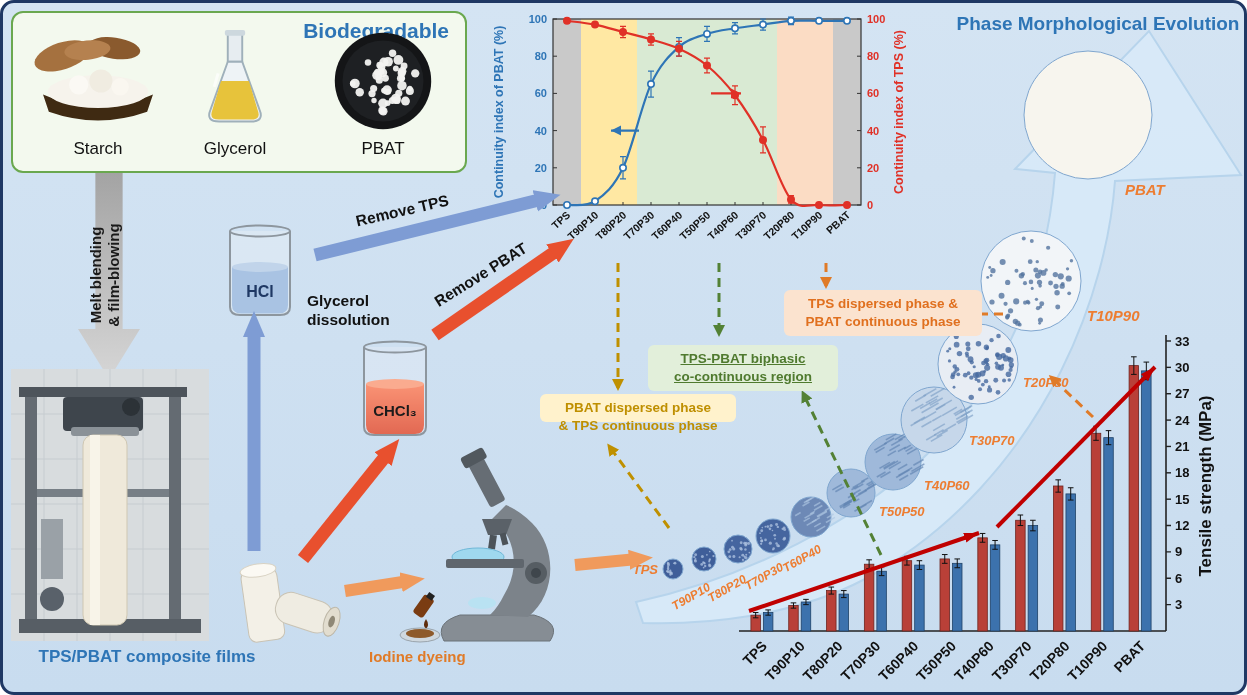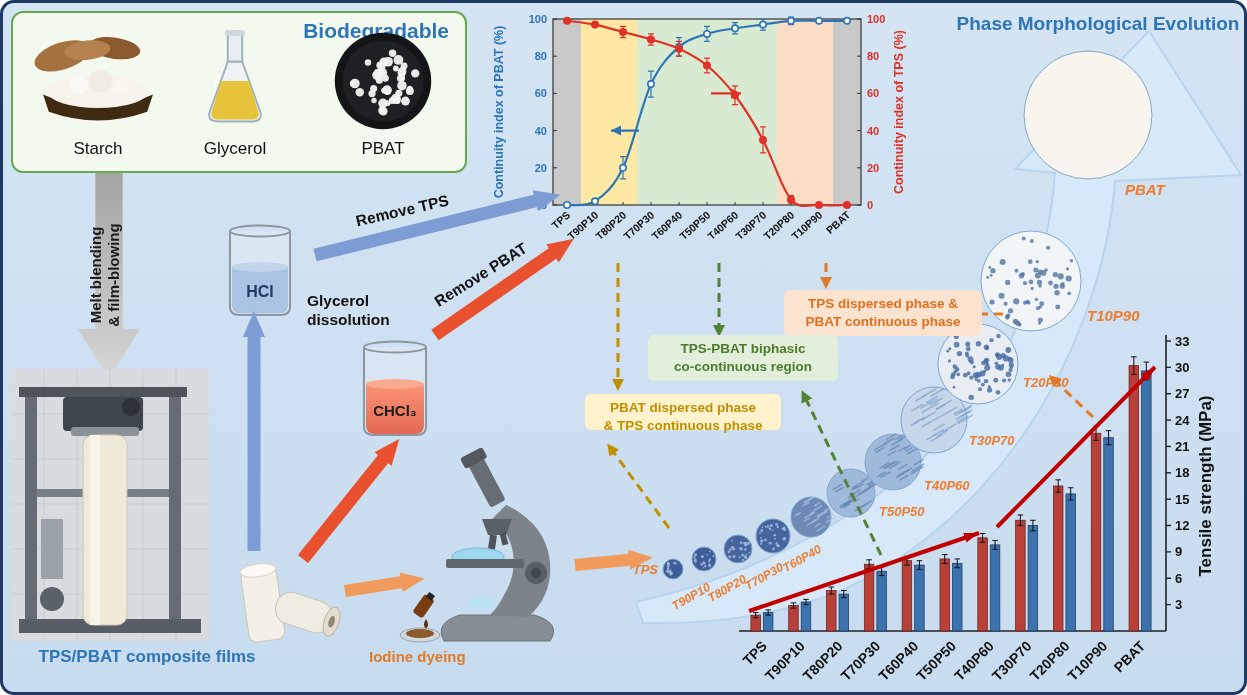--- a/index.html
+++ b/index.html
@@ -16,22 +16,22 @@
               font-weight:bold;font-size:15px;color:#1a1a1a;white-space:pre-line;line-height:1.2;}
   #films-label{left:4px;top:644px;width:280px;font-size:17px;font-weight:bold;color:#2e75b6;text-align:center;}
   #select-label{left:304px;top:289px;font-size:15.5px;font-weight:bold;color:#111;white-space:pre-line;line-height:1.2;}
   #remove-tps-label{left:352px;top:199px;font-size:15.5px;font-weight:bold;color:#111;transform:rotate(-13deg);white-space:nowrap;}
   #remove-pbat-label{left:425px;top:263px;font-size:15.5px;font-weight:bold;color:#111;transform:rotate(-32deg);white-space:nowrap;}
   #iodine-label{left:366px;top:645px;width:160px;font-size:15px;font-weight:bold;color:#e07b28;text-align:left;}
   #evo-title{left:950px;top:10px;width:290px;font-size:19px;font-weight:bold;color:#2e75b6;text-align:center;}
   .note-box{position:absolute;border-radius:6px;text-align:center;font-weight:bold;font-size:13.5px;
             line-height:1.3;white-space:pre-line;padding:5px 8px;box-sizing:border-box;z-index:6;}
   #orange-box{left:737px;top:287px;width:198px;height:46px;background:#fbe3cf;color:#e0701f;margin-left:44px;}
-  #green-box{left:645px;top:332px;width:190px;height:46px;background:#e2efda;color:#4f7a2e;}
-  #yellow-box{left:537px;top:391px;width:196px;height:36px;background:#fff2cc;color:#bf8f00;margin-left:45px;}
+  #green-box{left:645px;top:342px;width:190px;height:46px;background:#e2efda;color:#4f7a2e;text-decoration:underline;}
+  #yellow-box{left:537px;top:391px;width:196px;height:28px;background:#fff2cc;color:#bf8f00;}
   
   #melt-arrow{left:75px;top:168px;width:62px;height:208px;background:linear-gradient(180deg,#a3a3a3,#d6d6d6);
               clip-path:polygon(28% 0,72% 0,72% 76%,100% 76%,50% 100%,0 76%,28% 76%);z-index:2;}
   
   .lc-tick{font-size:11px;font-weight:bold;}
   .lc-cat{font-size:10.5px;font-weight:bold;fill:#111;}
   .lc-ylab{font-size:12.5px;font-weight:bold;}
   .bc-tick{font-size:13px;font-weight:bold;fill:#111;}
   .bc-cat{font-size:14px;font-weight:bold;fill:#111;}
   .bc-ylab{font-size:17px;font-weight:bold;fill:#111;}

